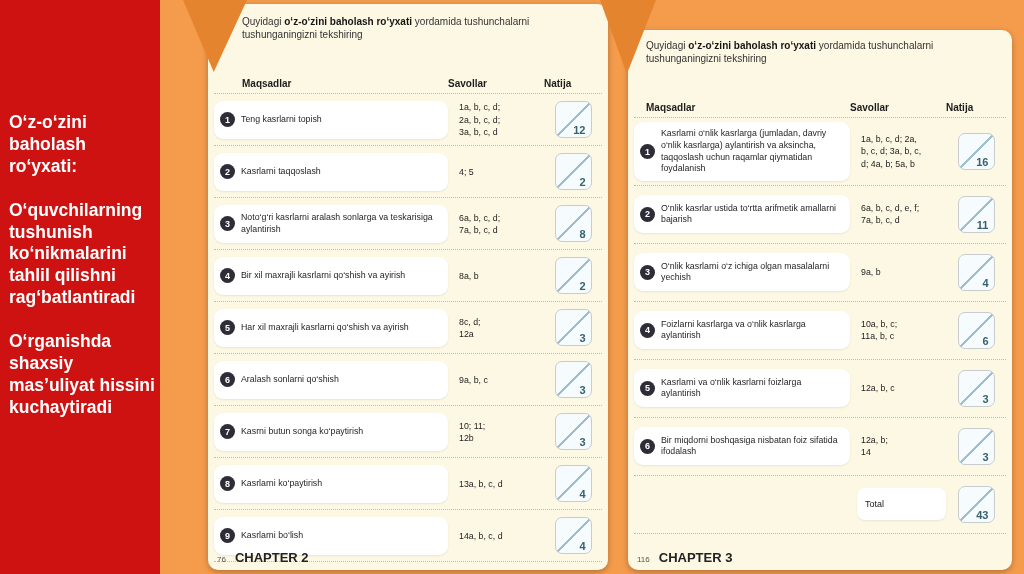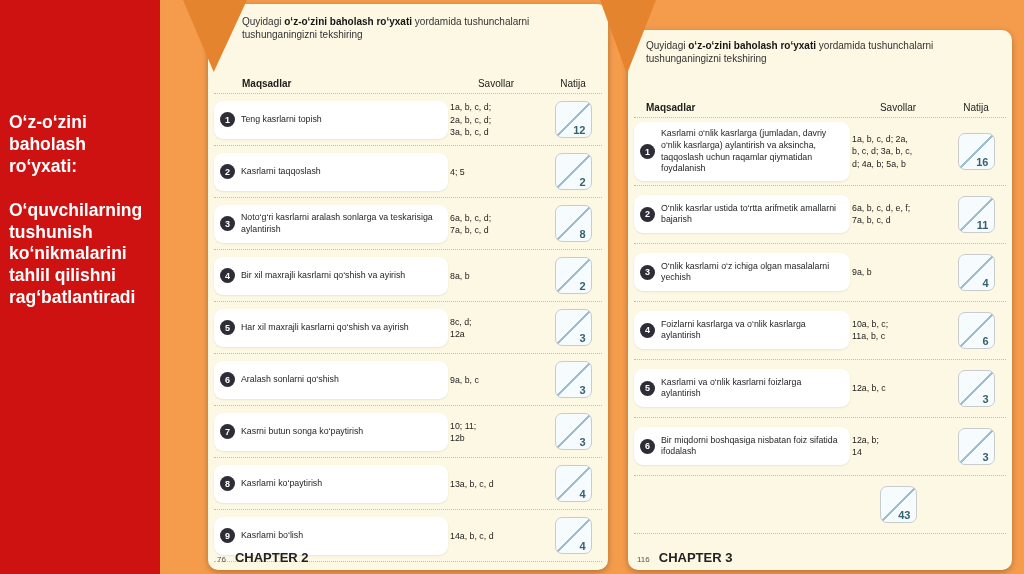--- a/index.html
+++ b/index.html
@@ -42,42 +42,42 @@
   .table { padding:0 6px; }
 
   .thead, .row { display:grid; align-items:center; }
   .page-left  .thead, .page-left  .row { grid-template-columns:234px 96px 1fr; }
   .page-right .thead, .page-right .row { grid-template-columns:216px 96px 1fr; }
 
   .thead { padding:2px 0 4px; border-bottom:1px dotted #cdbd95;margin-top:35px; }
   .h-goal { font-weight:bold; font-size:10px; color:#1d1d1d; }
   .page-left  .h-goal { padding-left:28px; }
   .page-right .h-goal { padding-left:12px; }
-  .h-q, .h-n { font-weight:normal; font-size:10px; color:#1d1d1d; text-align:center; }
+  .h-q, .h-n { font-weight:bold; font-size:10px; color:#1d1d1d; }
 
   .row { border-bottom:1px dotted #cdbd95; padding:4px 0; }
   .page-left  .row { min-height:52px; }
   .page-right .row { min-height:58px; }
 
   .goal-card {
     background:#fff; border-radius:9px; padding:6px 8px 6px 6px;
     display:flex; gap:6px; align-items:center; min-height:38px;
     box-shadow:0 1px 2px rgba(0,0,0,.08);
   }
   .badge {
     flex:0 0 15px; width:15px; height:15px; border-radius:50%;
     background:var(--badge-dark, #2e2c36); color:#fff;
     font-size:9px; font-weight:bold;
     display:flex; align-items:center; justify-content:center;
   }
   .goal-text { font-size:8.8px; color:#1f1f1f; line-height:1.32; }
 
   .questions {
     font-size:8.8px; color:#222; line-height:1.4;
-    white-space:pre-line; padding:0 2px 0 2px;
+    white-space:pre-line; padding:0 2px 0 11px;
   }
 
   .score-wrap { display:flex; justify-content:center; }
   .score-box {
     position:relative; width:37px; height:37px;
     background:#f6fbfd; border:1px solid #c9ccce; border-radius:7px;
     background-image:linear-gradient(to bottom right,
       transparent calc(50% - 1px),
       var(--score-accent, #9cc0d2) calc(50% - 1px),
       var(--score-accent, #9cc0d2) calc(50% + 1px),
@@ -99,20 +99,21 @@
   .chap { font-weight:bold; color:#222; font-size:13px; }
 </style>
 </head>
 <body>
 
 <div class="slide">
 
   <aside class="sidebar">
     <h1>O‘z-o‘zini baholash ro‘yxati:</h1>
     <p>O‘quvchilarning tushunish ko‘nikmalarini tahlil qilishni rag‘batlantiradi</p>
+    <p>O‘rganishda shaxsiy mas’uliyat hissini kuchaytiradi</p>
   </aside>
 
   <div class="ribbon ribbon-left"></div>
   <div class="ribbon ribbon-right"></div>
 
   <section class="page page-left">
     <div class="intro"><span>Quyidagi </span><b>o‘z-o‘zini baholash ro‘yxati</b><span> yordamida tushunchalarni tushunganingizni tekshiring</span></div>
     <div class="table">
       <div class="thead">
         <span class="h-goal">Maqsadlar</span>
@@ -335,20 +336,21 @@
 14</div>
     <div class="score-wrap">
       <div class="score-box">
         <span class="score-num">3</span>
       </div>
     </div>
   </div>
 
   <div class="row total-row">
     <div class="spacer"></div>
+    <div class="total-card">Total</div>
     <div class="score-wrap">
       <div class="score-box">
         <span class="score-num">43</span>
       </div>
     </div>
   </div>
 </div>
     </div>
     <div class="pfooter">
       <span class="pnum">116</span><span class="chap">CHAPTER 3</span>

